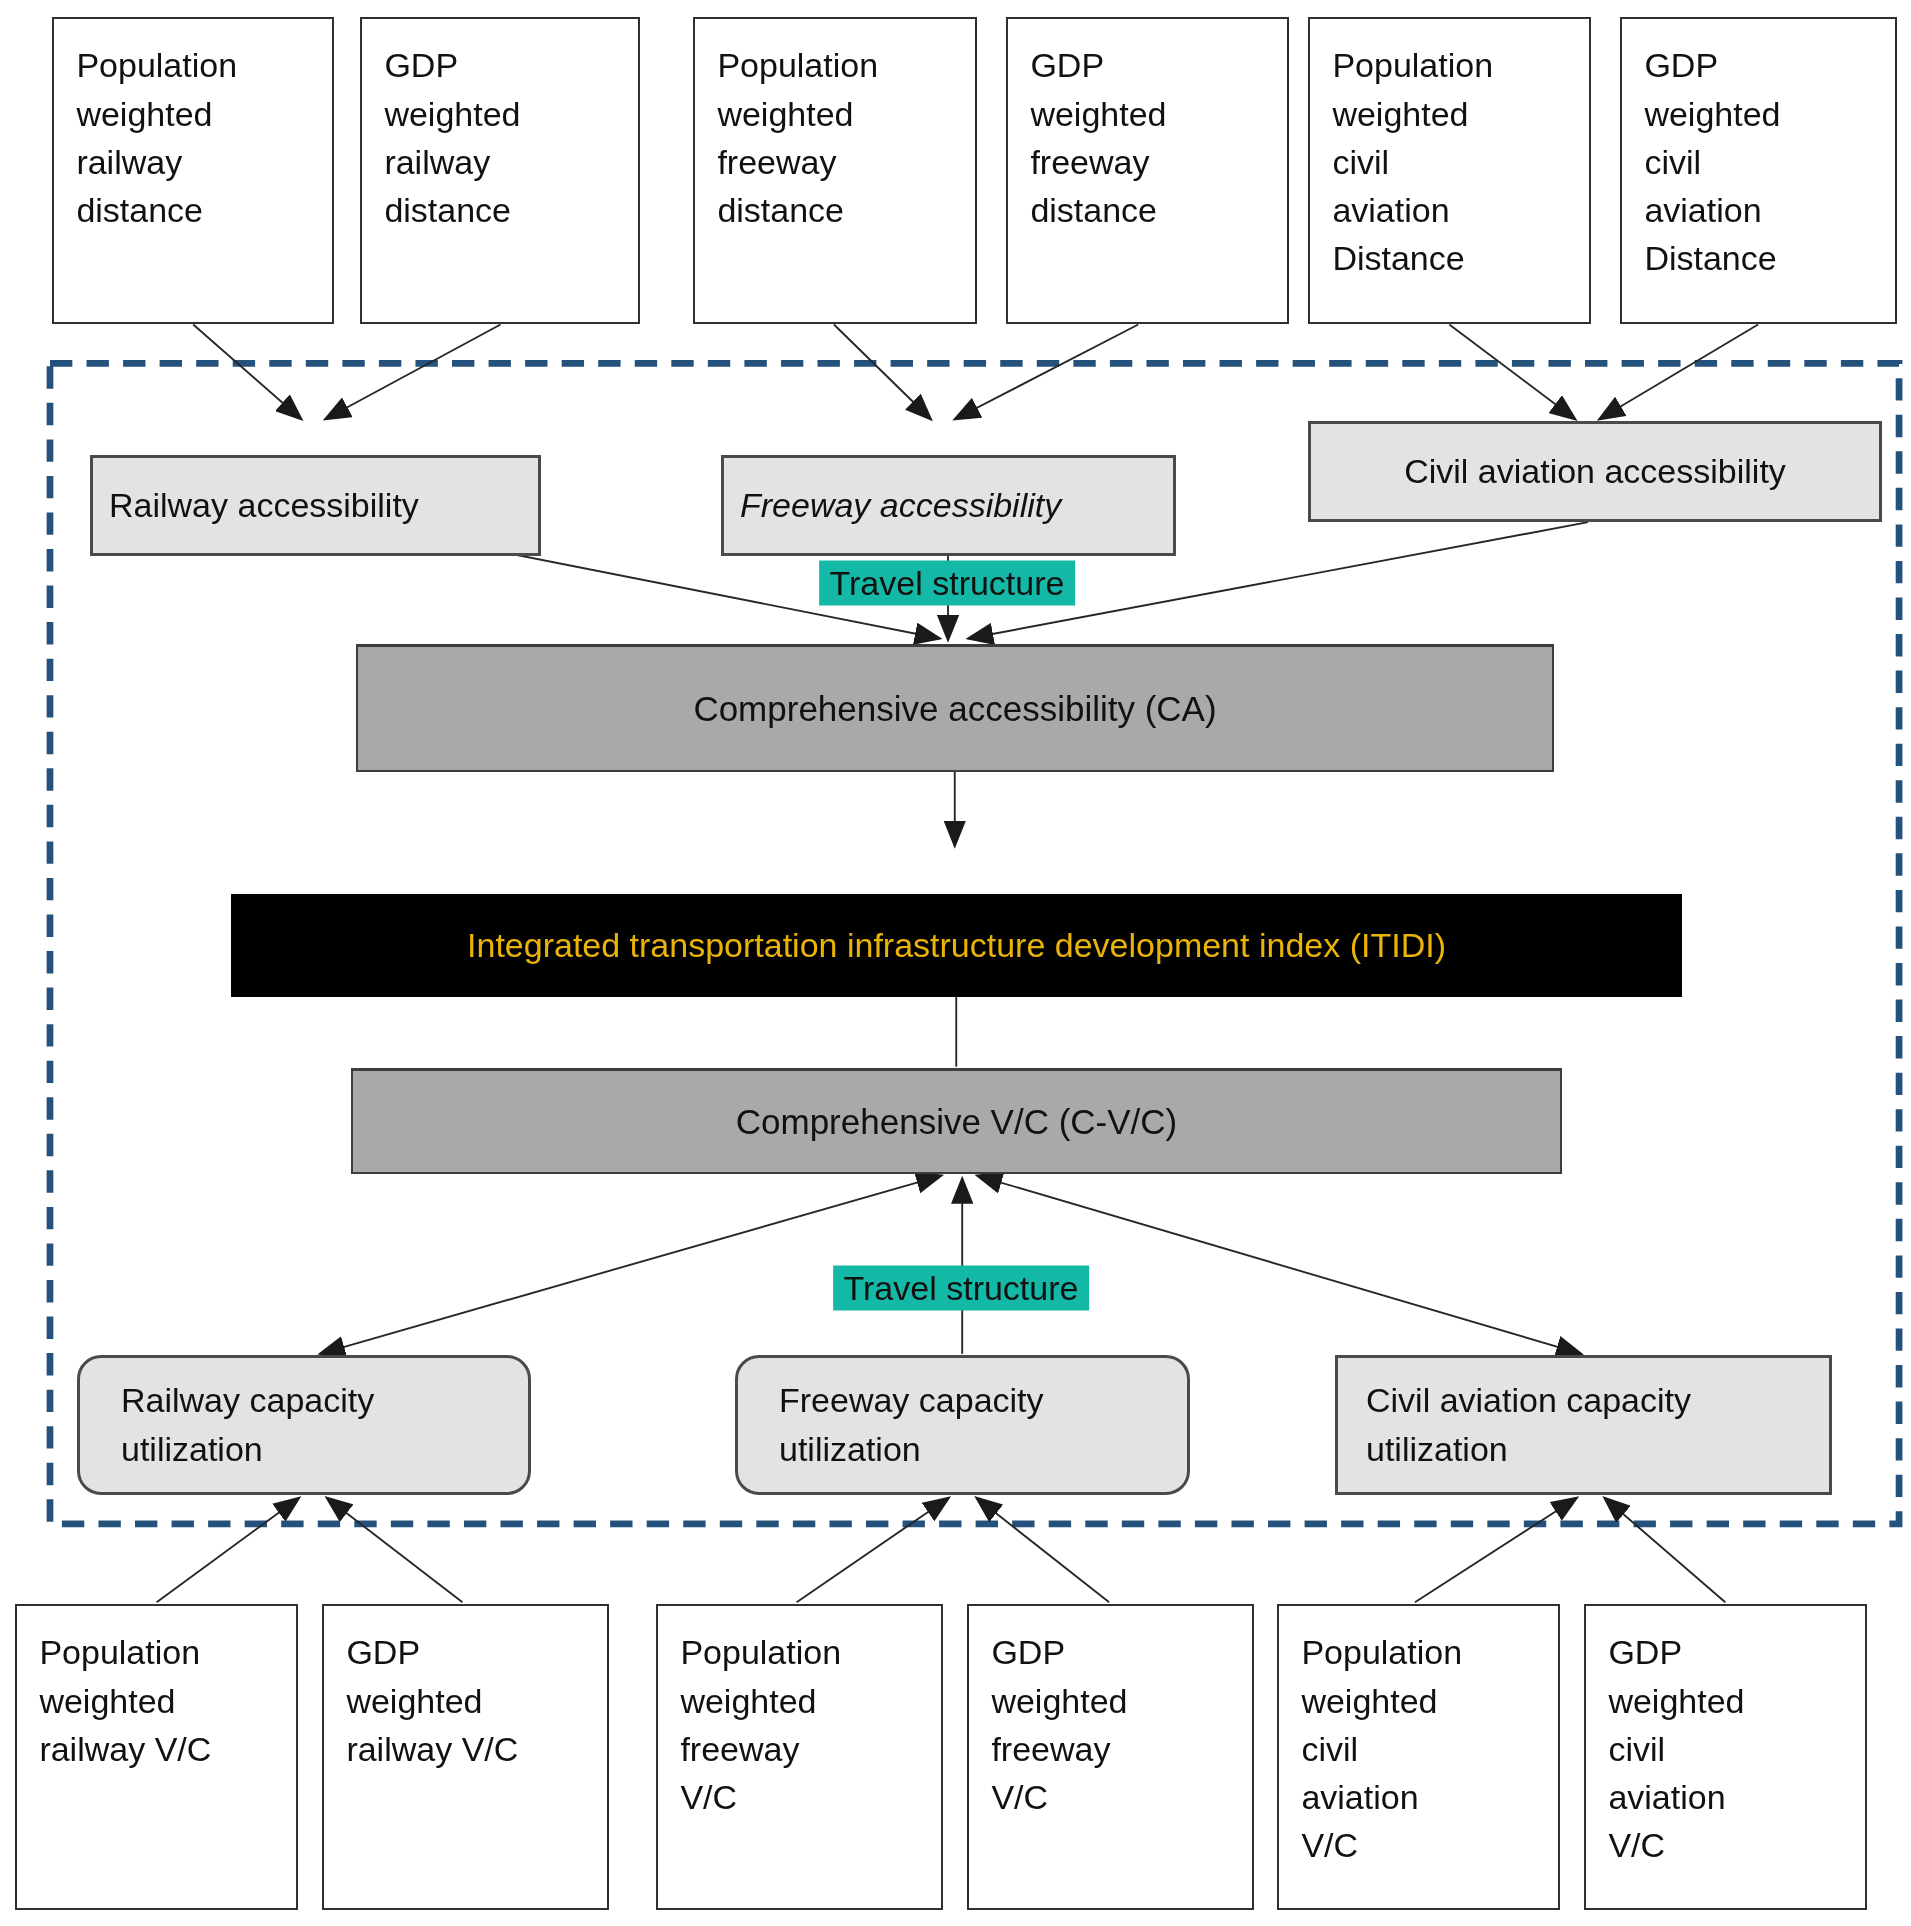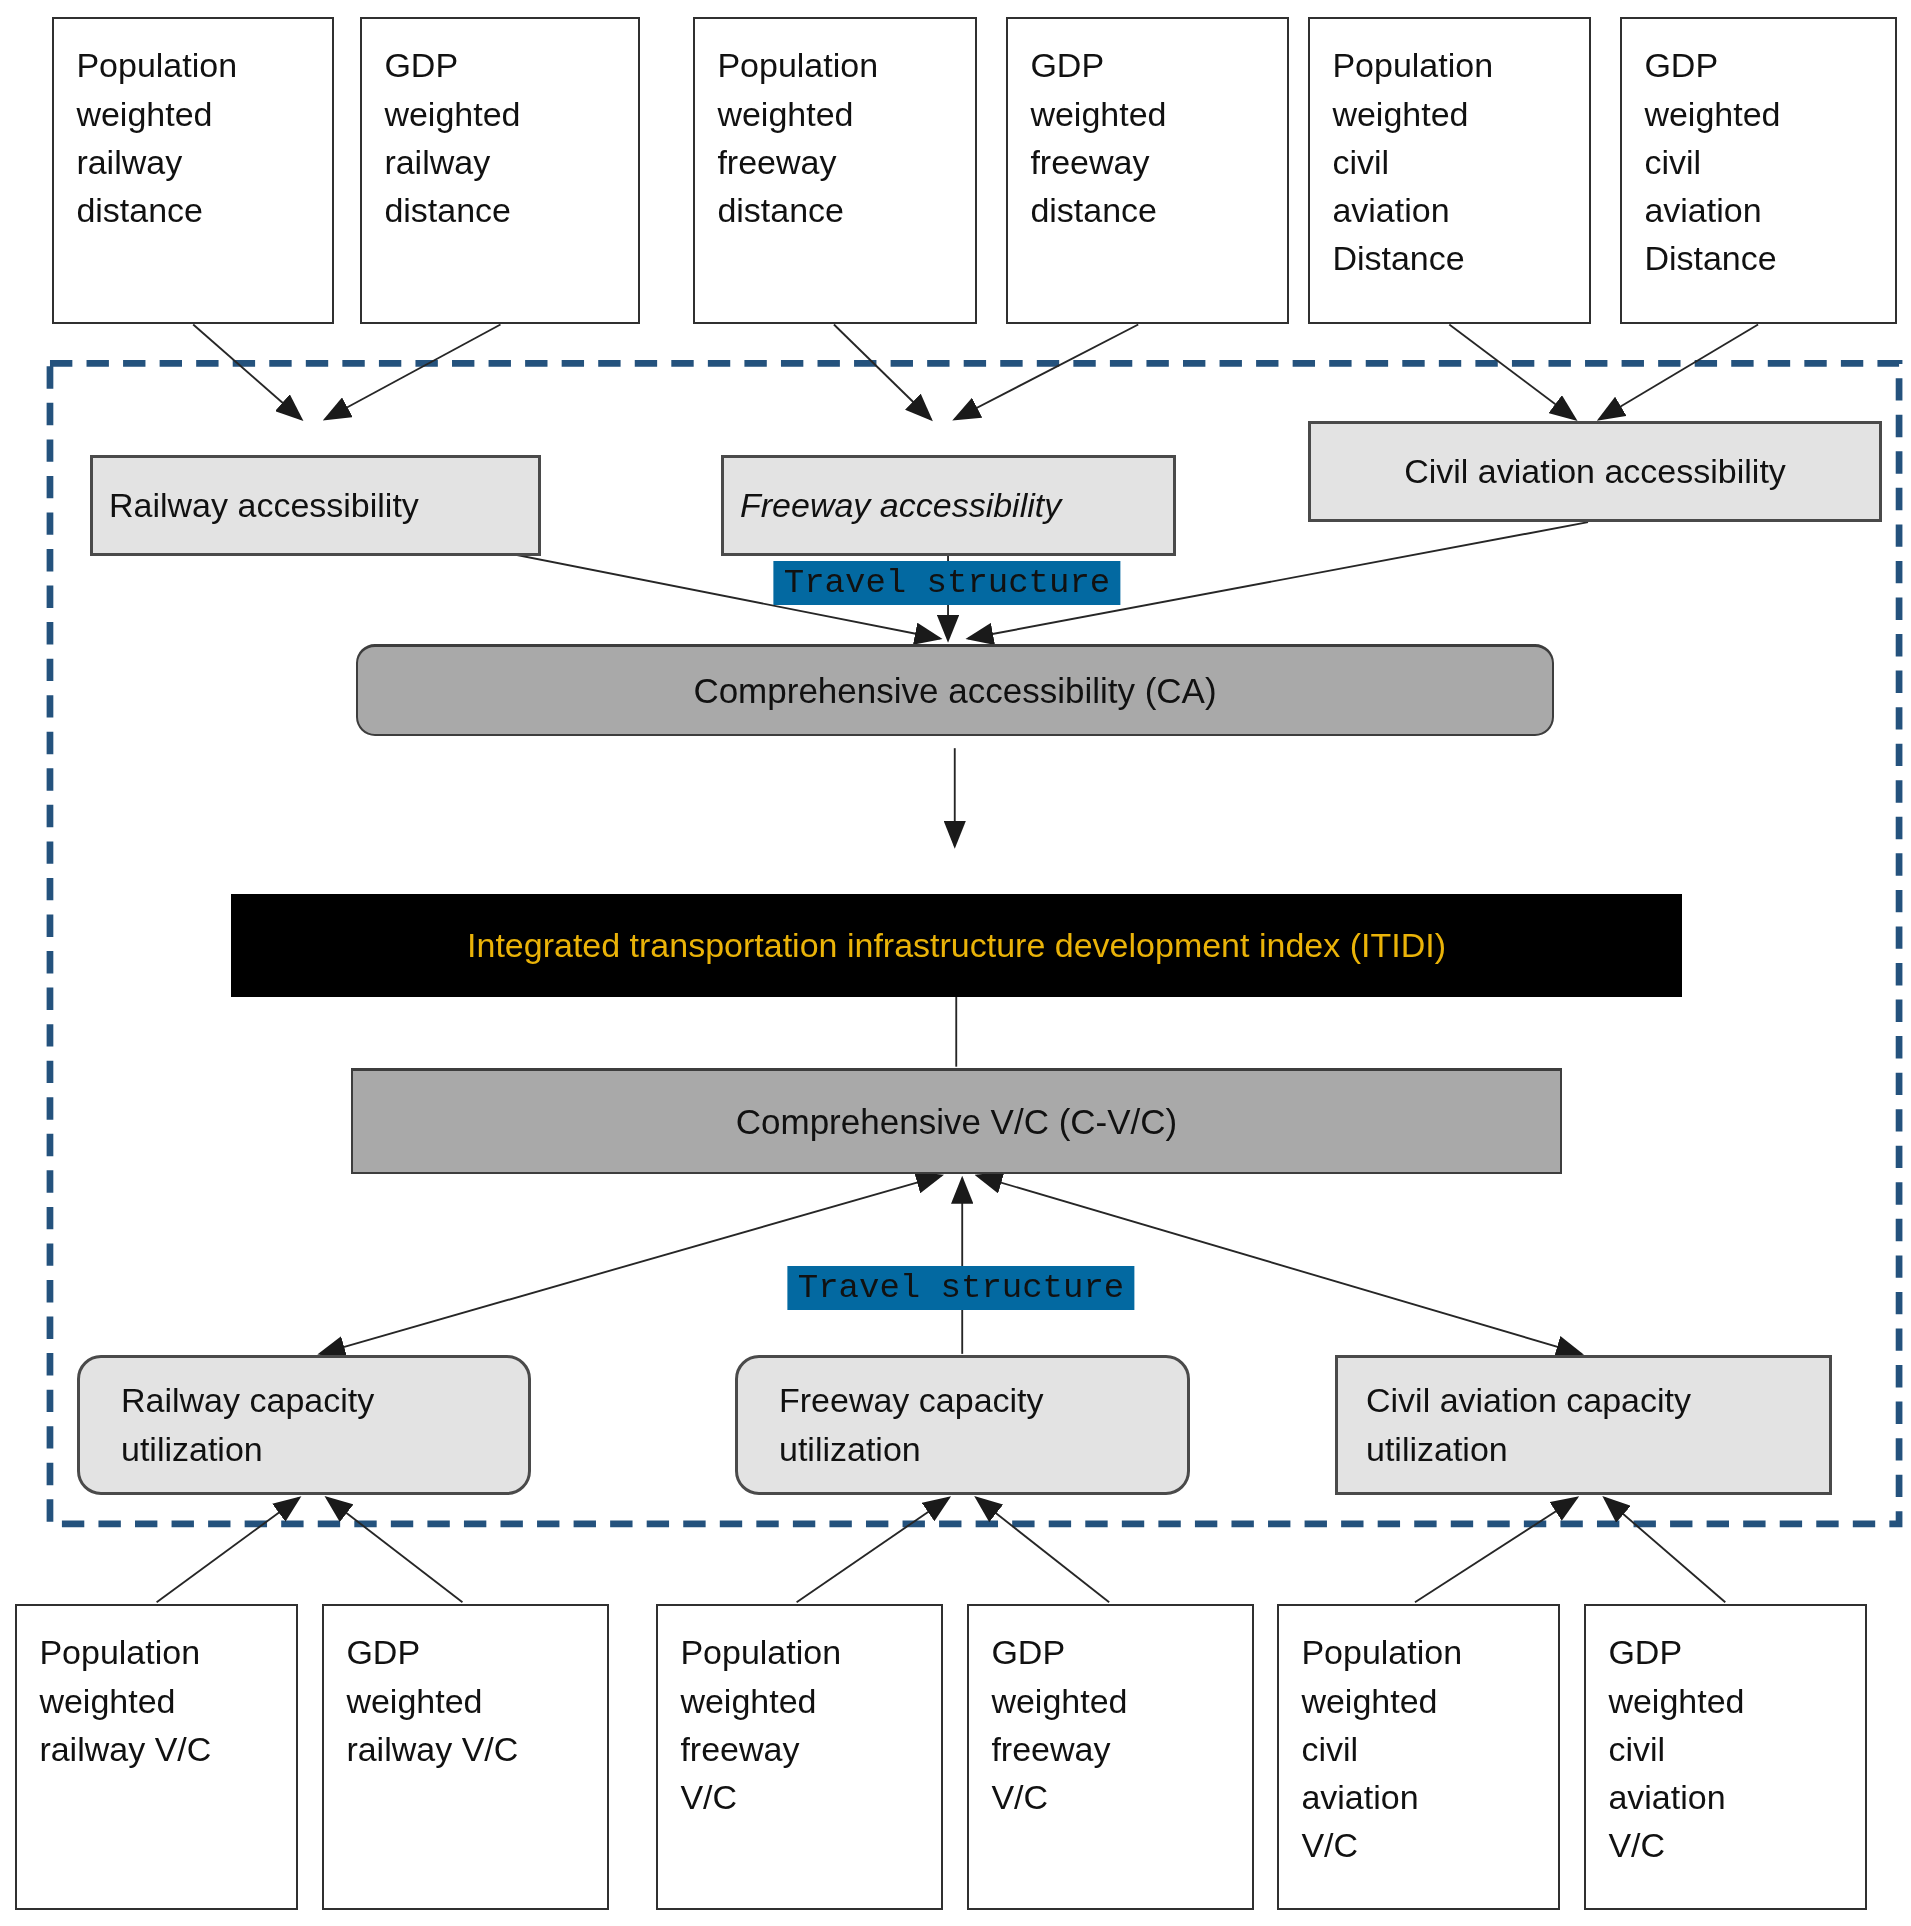--- a/index.html
+++ b/index.html
@@ -39,25 +39,24 @@
     background:#000000;
     color:#eab308;
     font-size:34px;
     display:flex;align-items:center;justify-content:center;
     text-align:right;
     margin-top:44px;
   }
   .flowlabel{
     position:absolute;
     transform:translate(-50%,-50%);
-    background:#0369a1;
+    background:#14b8a6;
     padding:3px 10.4px;
     font-size:34px;
     white-space:nowrap;
-    font-family:Liberation Mono, monospace;
   }
   .pl38{padding-left:16px;margin-top:34px;}
   .pl55{padding-left:41px;border-radius:24px;}
   .pl70{padding-left:28px;}
   .centered{justify-content:center;text-align:center;}
 </style>
 </head>
 <body>
 
 <div class="canvas">
@@ -127,21 +126,21 @@
 civil
 aviation
 Distance</div>
 
   <div class="box lightnode pl38" style="left:90px;top:421px;width:451px;height:101px;">Railway accessibility</div>
   <div class="box lightnode pl38" style="left:721px;top:421px;width:455px;height:101px;font-style:italic;">Freeway accessibility</div>
   <div class="box lightnode centered" style="left:1308px;top:421px;width:574px;height:101px;">Civil aviation accessibility</div>
 
   <div class="flowlabel" style="left:947px;top:583px;">Travel structure</div>
 
-  <div class="box midnode" style="left:356px;top:644px;width:1198px;height:92px;border-radius:19px;">Comprehensive accessibility (CA)</div>
+  <div class="box midnode" style="left:356px;top:644px;width:1198px;height:128px;">Comprehensive accessibility (CA)</div>
 
   <div class="box blacknode" style="left:231px;top:850px;width:1451px;height:103px;">Integrated transportation infrastructure development index (ITIDI)</div>
 
   <div class="box midnode" style="left:351px;top:1068px;width:1211px;height:106px;">Comprehensive V/C (C-V/C)</div>
 
   <div class="flowlabel" style="left:961px;top:1288px;">Travel structure</div>
 
   <div class="box lightnode pl55" style="left:77px;top:1355px;width:454px;height:140px;">Railway capacity
 utilization</div>
   <div class="box lightnode pl55" style="left:735px;top:1355px;width:455px;height:140px;">Freeway capacity

